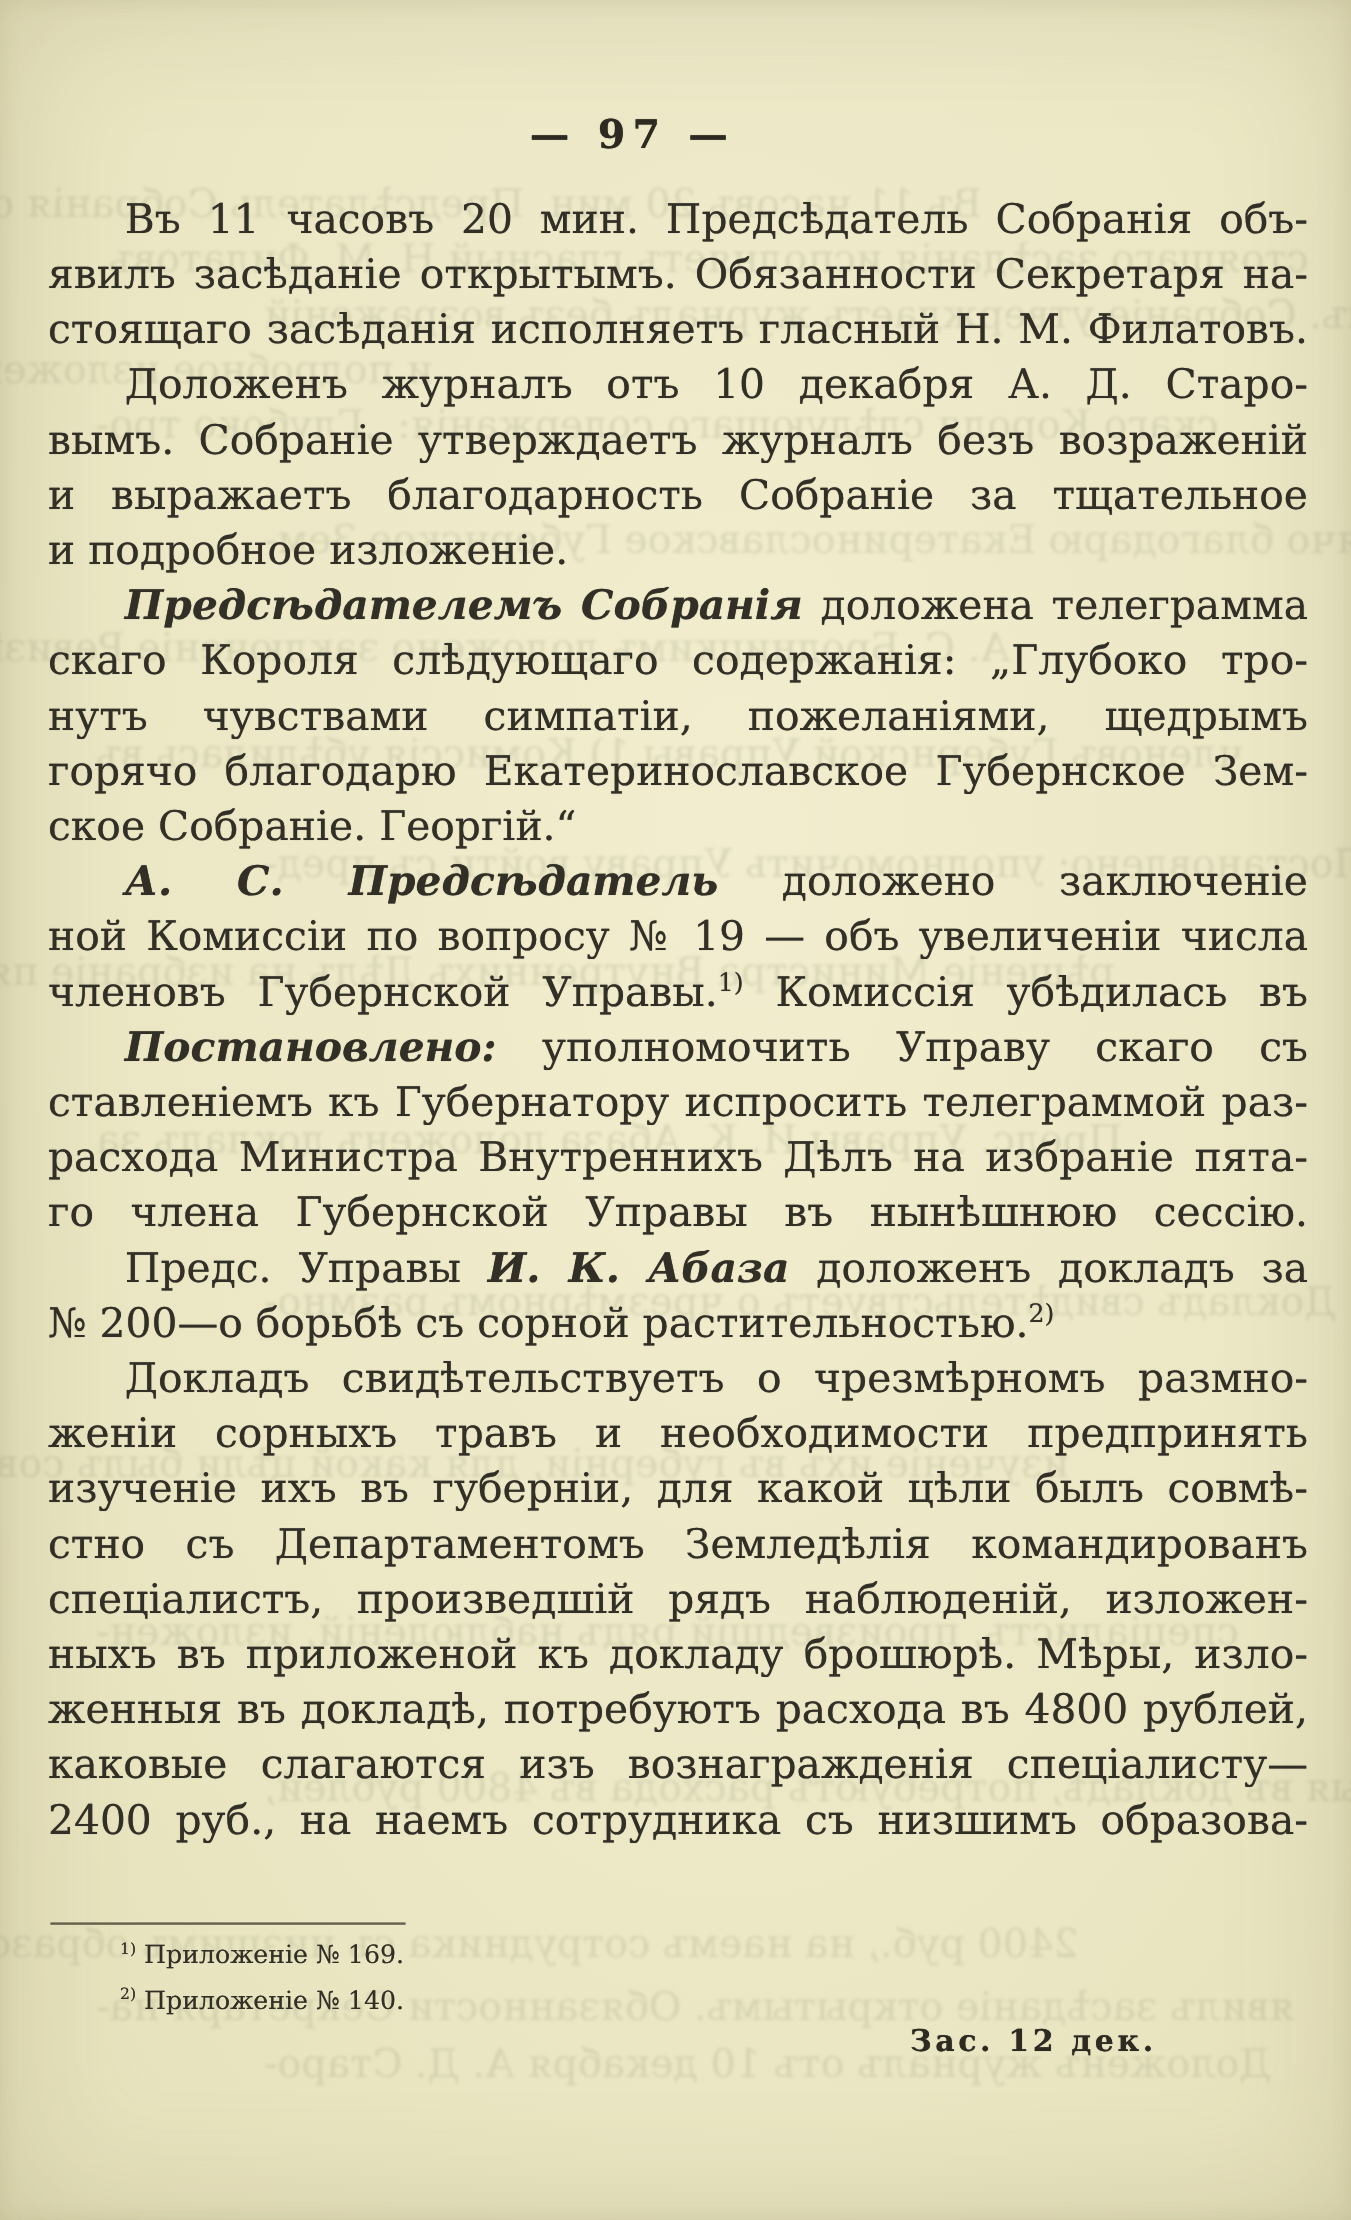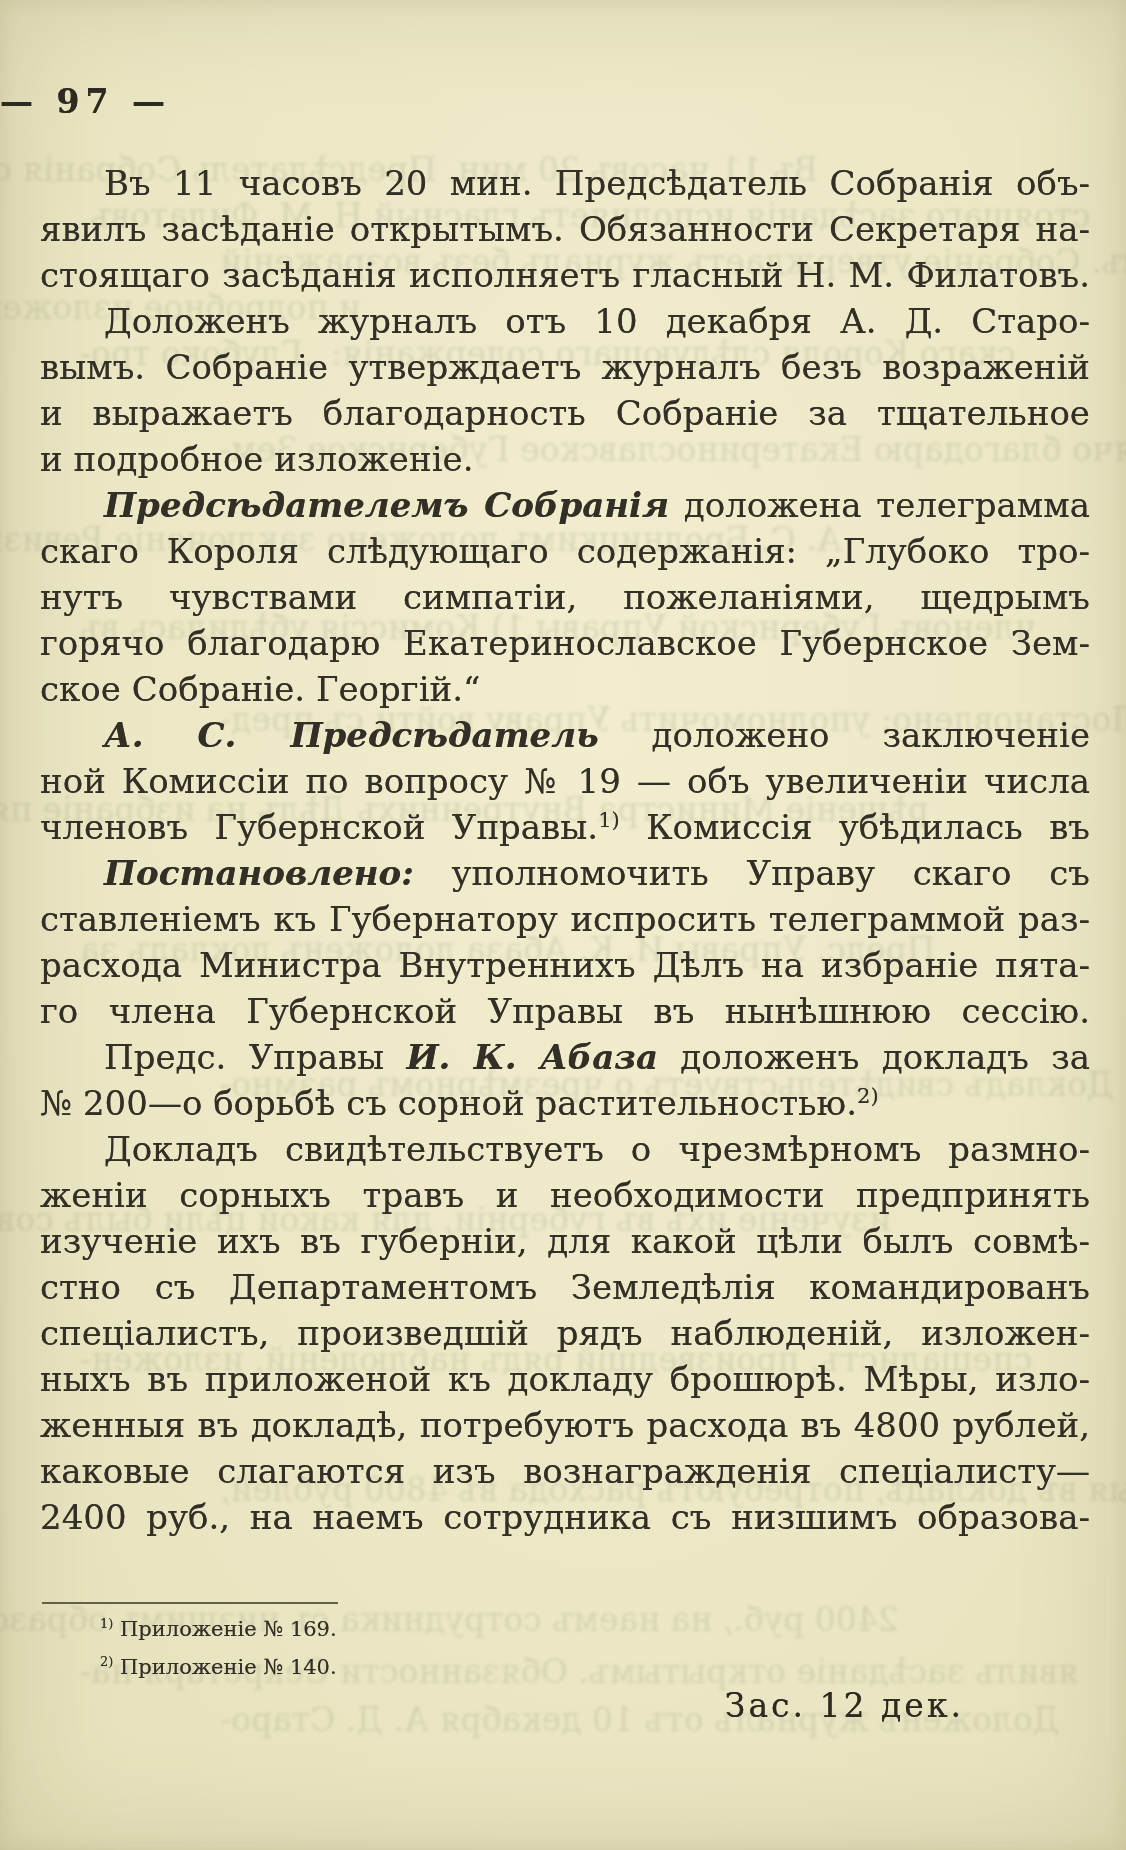--- a/index.html
+++ b/index.html
@@ -20,21 +20,22 @@
     position:absolute;
     white-space:nowrap;
     transform:scaleX(-1);
     filter:blur(1.4px);
     font-size:33px;
     color:rgba(122,124,94,.9);
     opacity:.20;
   }
   .content{position:absolute;inset:0;z-index:1;}
   .pg-header{
-    position:absolute;top:82px;left:0;width:1054px;
+    position:absolute;top:92px;left:0;width:1054px;
+    text-align:center;
     font-size:33px;font-weight:bold;
     letter-spacing:6px;
     color:#2d2a22;
     text-shadow:0 0 .6px rgba(40,36,28,.8);
   }
   .body-text{
     position:absolute;left:40px;top:160px;width:1050px;
     font-size:34px;
     text-shadow:0 0 .6px rgba(40,36,28,.65);
   }
@@ -54,21 +55,21 @@
     background:#4d483a;opacity:.85;
   }
   .footnotes{
     position:absolute;left:40px;top:1610px;width:700px;
     font-size:21px;
     text-shadow:0 0 .5px rgba(40,36,28,.6);
   }
   .footnote{height:38px;line-height:38px;text-indent:60px;}
   .signature{
     position:absolute;top:1686px;right:162px;
-    font-size:33px;font-weight:normal;letter-spacing:3px;
+    font-size:25px;font-weight:bold;letter-spacing:3px;
     color:#2d2a22;
     text-shadow:0 0 .6px rgba(40,36,28,.8);
   }
 </style>
 </head>
 <body>
 
 <div class="page">
   <div class="bleed" id="bleed">
       <span style="top: 150px; left: -60px;">Въ 11 часовъ 20 мин. Предсѣдатель Собранія объ-</span>

